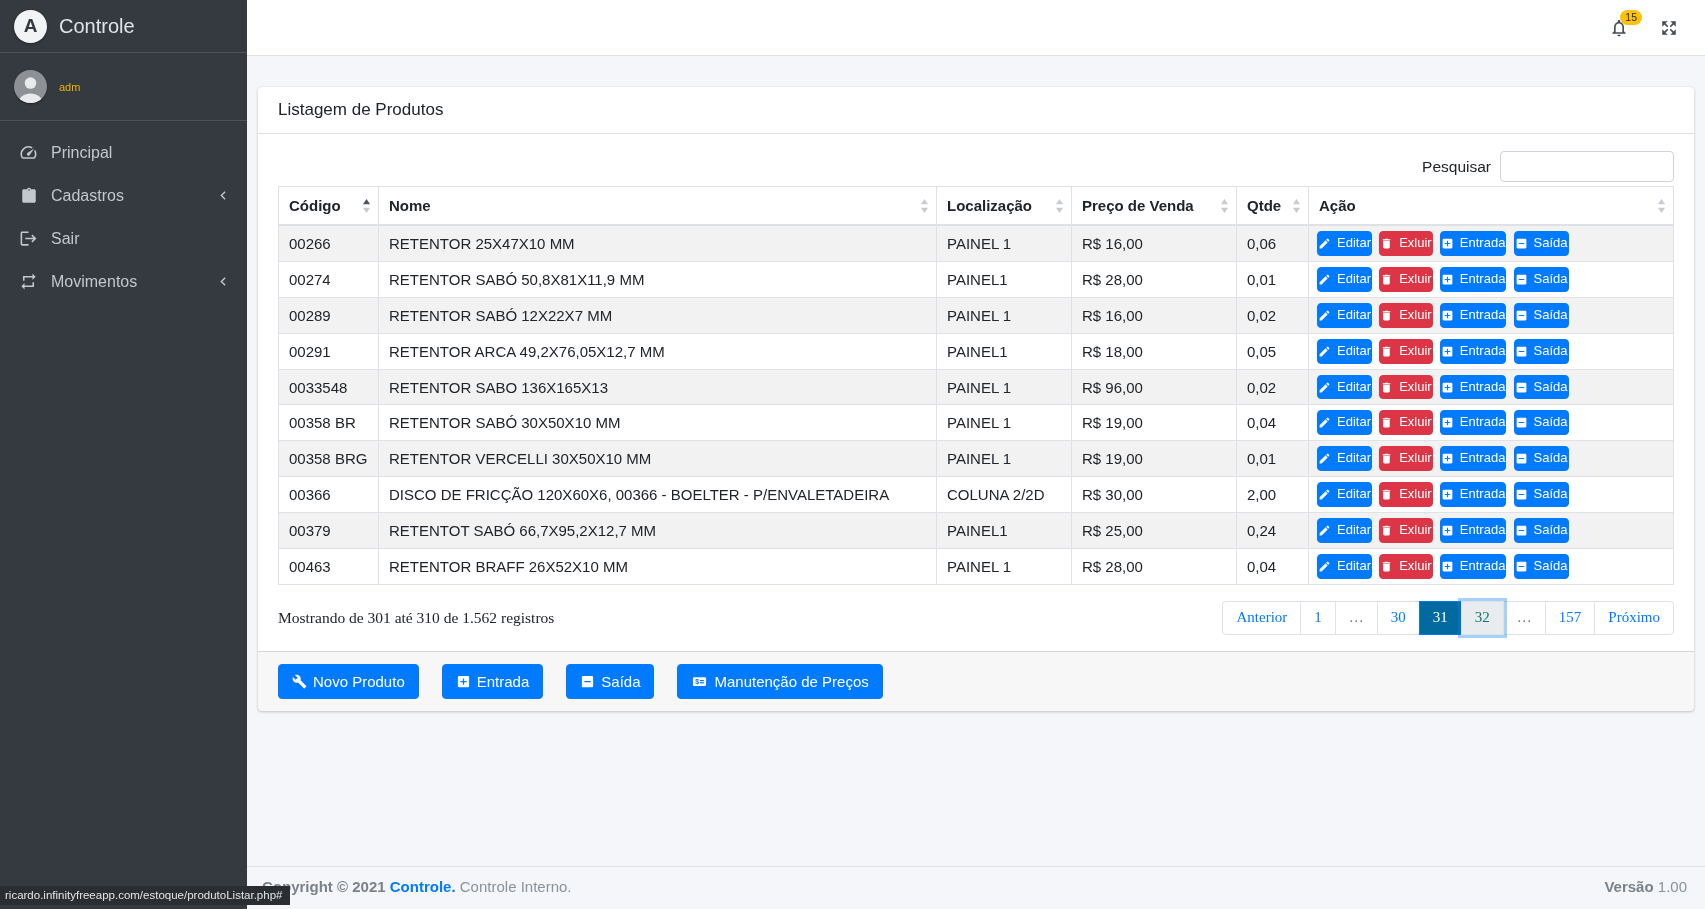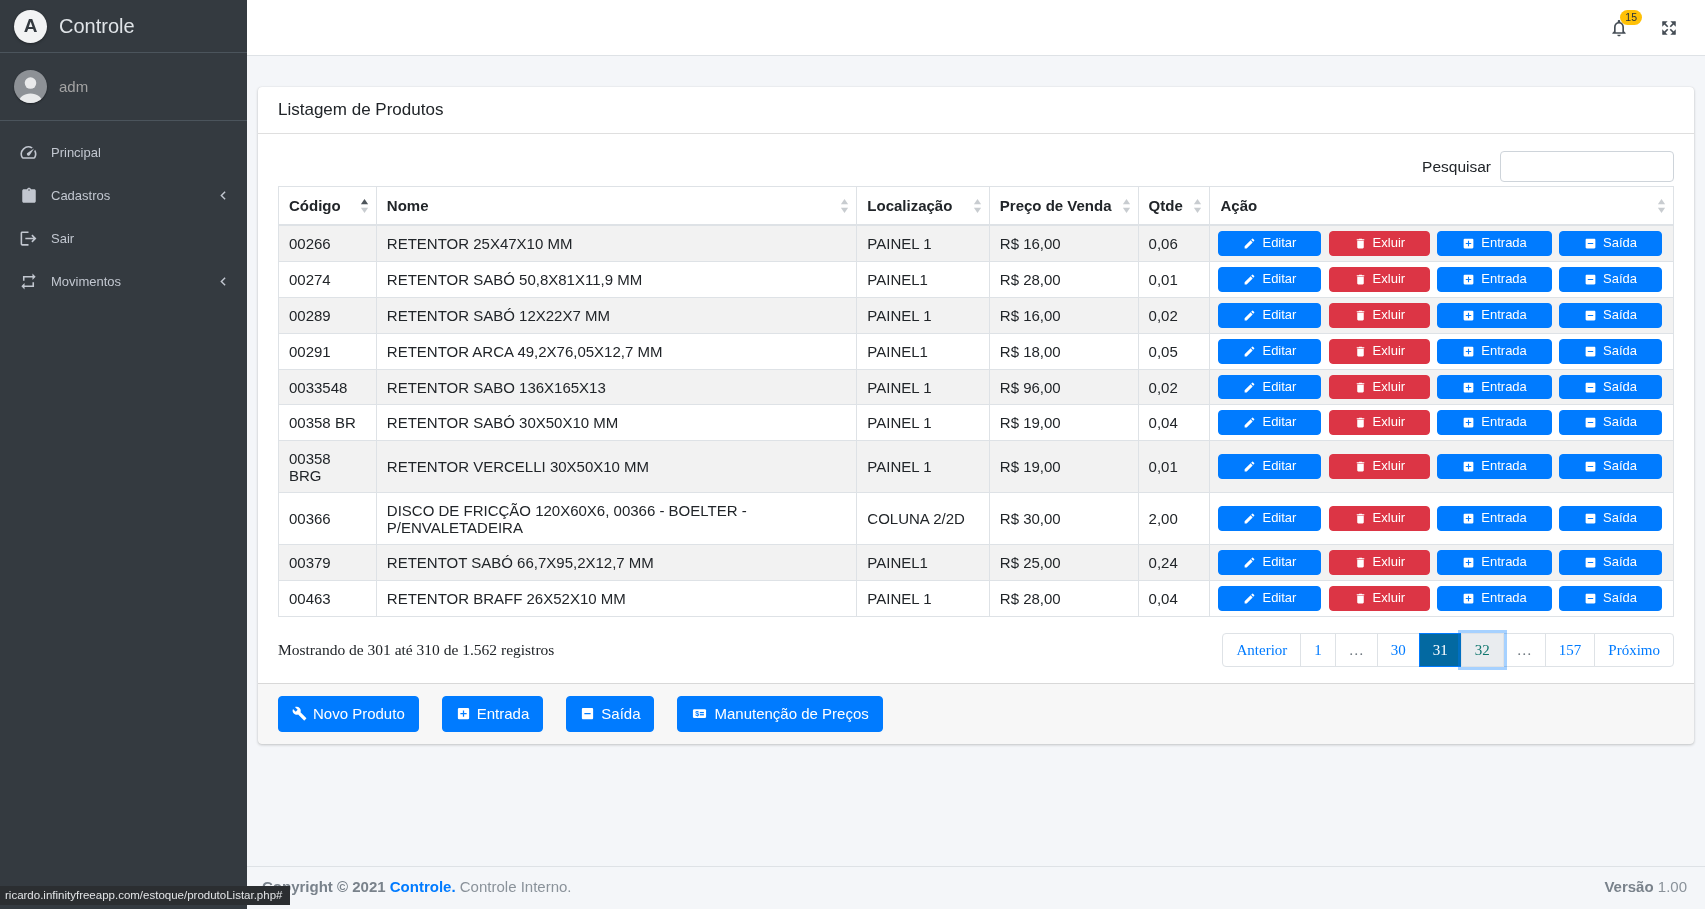--- a/index.html
+++ b/index.html
@@ -10,26 +10,26 @@
   }
 
   
   .sidebar { position:absolute; left:0; top:0; width:247px; height:909px; background:#343a40; z-index:5; }
   .brand-link { display:flex; align-items:center; gap:12px; height:53px; padding:0 14px;
     border-bottom:1px solid #4b545c; color:#e0e4e8; font-size:20px; font-weight:300; cursor:pointer; }
   .brand-logo { width:33px; height:33px; border-radius:50%; background:#f2f3f4; color:#343a40;
     font-weight:800; font-size:19px; display:flex; align-items:center; justify-content:center;
     box-shadow:0 1px 3px rgba(0,0,0,.35); }
   .user-panel { display:flex; align-items:center; gap:12px; padding:17px 14px;
-    border-bottom:1px solid #4b545c; color:#a3a3a3; font-size:15px; cursor:pointer; }
+    border-bottom:1px solid #4b545c; color:#eab308; font-size:11px; cursor:pointer; }
   .avatar { width:33px; height:33px; border-radius:50%; overflow:hidden; flex:0 0 33px;
     box-shadow:0 1px 2px rgba(0,0,0,.4); }
   .snav { list-style:none; margin:0; padding:11px 8px; }
   .nav-item { display:flex; align-items:center; height:41px; margin-bottom:2px; padding:0 9px;
-    border-radius:4px; color:#c2c7d0; font-size:13px; cursor:pointer; }
+    border-radius:4px; color:#c2c7d0; font-size:16px; cursor:pointer; }
   .nav-icon { width:23px; margin-right:11px; display:flex; justify-content:center; }
   .chevron { margin-left:auto; display:flex; }
 
   
   .navbar { position:absolute; left:247px; top:0; right:0; height:56px; background:#fff;
     border-bottom:1px solid #dee2e6; display:flex; align-items:center; justify-content:flex-end;
     padding:0 27px; gap:31px; z-index:4; }
   .nav-tool { position:relative; color:#454d55; cursor:pointer; display:flex; }
   .nav-badge { position:absolute; top:-8px; right:-13px; background:#ffc107; color:#1f2d3d;
     font-size:10.5px; line-height:1; padding:2.5px 5px; border-radius:9px; }
@@ -56,21 +56,21 @@
   .sort { position:absolute; right:7px; top:50%; transform:translateY(-50%); }
   .sort .up, .sort .down { fill:#c8ccd0; }
   th.sorted-asc .sort .up { fill:#4e555b; }
   .cell-actions { padding:5px 8px !important; white-space:nowrap; }
 
   
   .btn { display:inline-flex; align-items:center; gap:6px; border:1px solid transparent;
     border-radius:4px; color:#fff; cursor:pointer; font-family:inherit; line-height:1.3; }
   .btn-primary { background:#007bff; border-color:#007bff; }
   .btn-danger  { background:#dc3545; border-color:#dc3545; }
-  .btn-sm { padding:3px 24px; font-size:13px; }
+  .btn-sm { padding:3px 0; font-size:13px; }
   .btn-md { padding:7px 13px; font-size:15px; }
   .cell-actions .btn { margin-right:3px; }
 
   
   .table-foot { display:flex; justify-content:space-between; align-items:center; margin-top:16px;
     font-size:15.5px;font-family:Liberation Serif, serif; }
   .pagination { display:flex; list-style:none; margin:0; padding:0; }
   .page-item { border:1px solid #dee2e6; margin-left:-1px; padding:7.5px 13px; color:#007bff;
     background:#fff; font-size:15px; cursor:pointer; user-select:none; }
   .page-item:first-child { border-radius:4px 0 0 4px; margin-left:0; }

